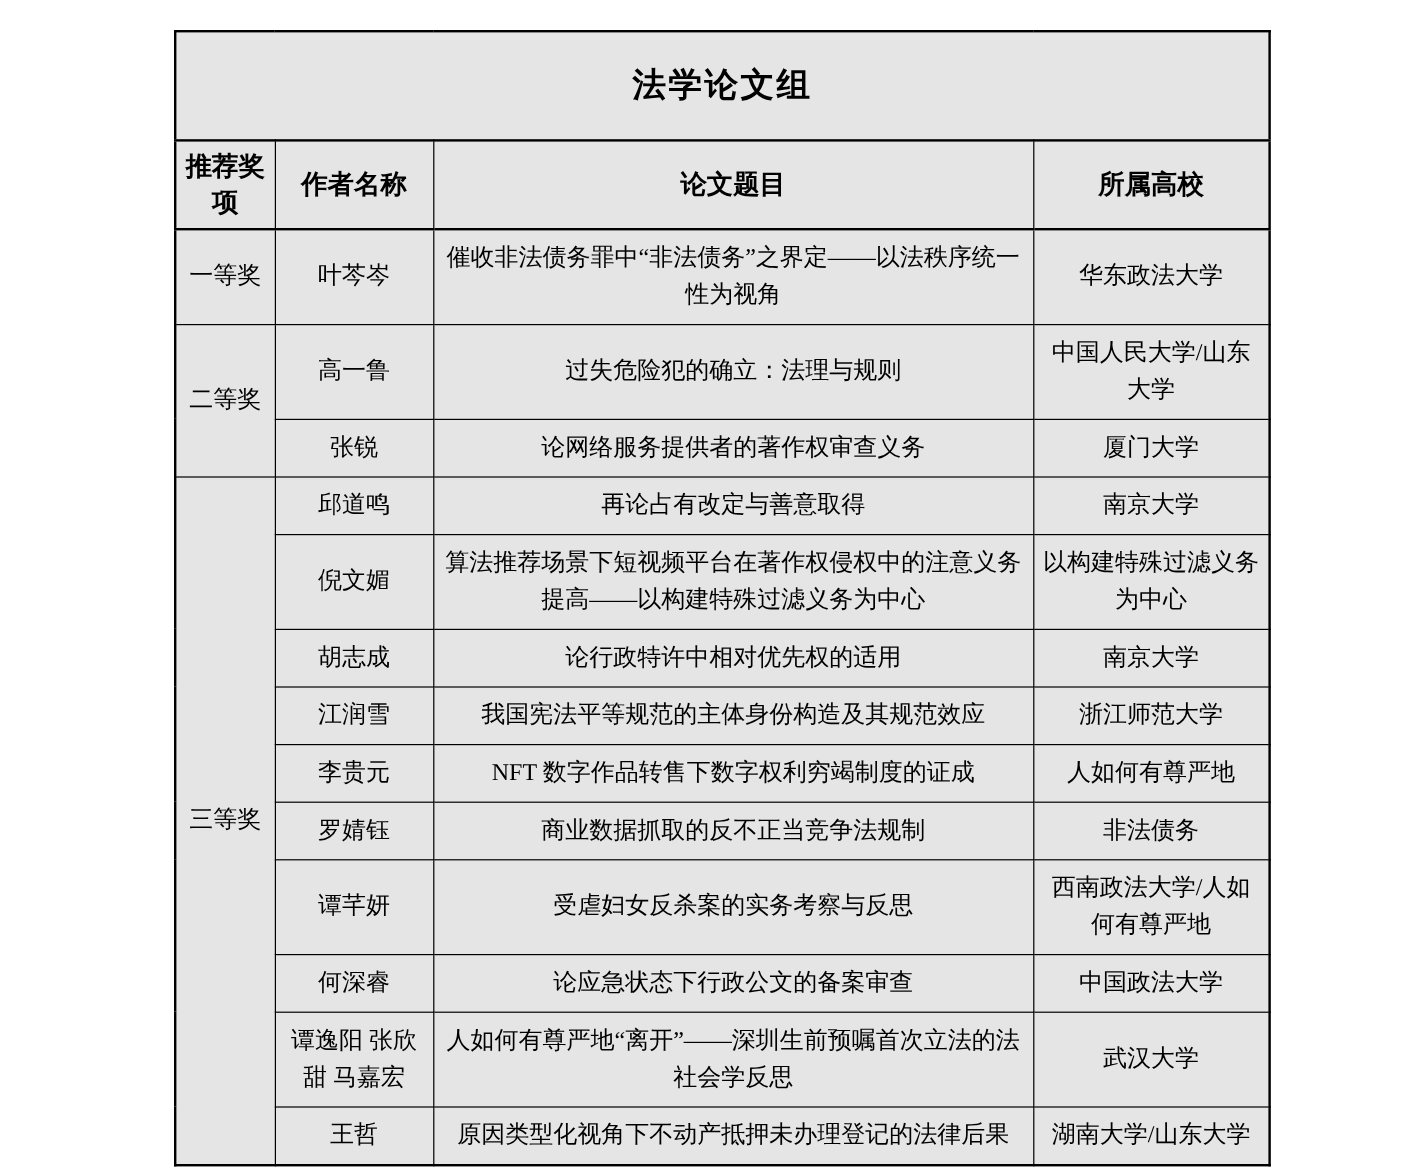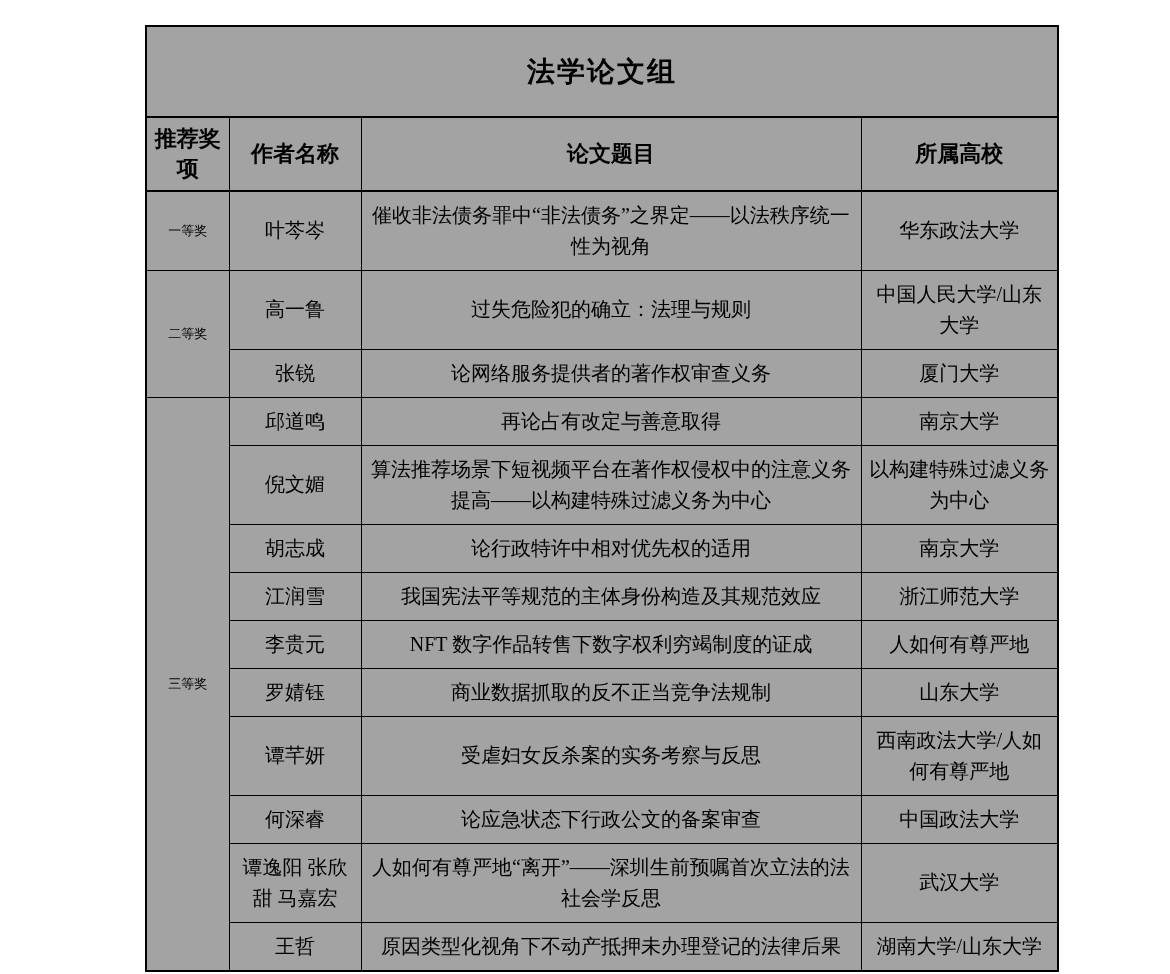--- a/index.html
+++ b/index.html
@@ -16,21 +16,21 @@
     position: relative;
     width: 1170px;
     height: 974px;
   }
   table.award-table {
     border-collapse: collapse;
     table-layout: fixed;
     width: 912px;
     margin: 25px 0 0 145px;
     border: 2px solid #000000;
-    background: #a3a3a3;
+    background: #e5e5e5;
   }
   .award-table td, .award-table th {
     border: 1.5px solid #000000;
     text-align: center;
     vertical-align: middle;
     font-size: 20px;
     line-height: 1.55;
     padding: 8px 6px;
     word-break: break-word;
     overflow-wrap: break-word;
@@ -43,21 +43,21 @@
     border-bottom: 2px solid #000000;
   }
   .award-table th {
     font-size: 22px;
     font-weight: bold;
     line-height: 1.35;
     padding: 6px 4px;
     border-bottom: 2px solid #000000;
   }
   .award-table td.award-cell {
-    font-size: 13px;
+    font-size: 20px;
     padding: 4px 2px;
   }
 </style>
 </head>
 <body>
 
 <div class="page">
   <table class="award-table">
     <colgroup>
       <col style="width:83px">
@@ -116,21 +116,21 @@
           <td>浙江师范大学</td>
         </tr>
         <tr>
           <td>李贵元</td>
           <td>NFT 数字作品转售下数字权利穷竭制度的证成</td>
           <td>人如何有尊严地</td>
         </tr>
         <tr>
           <td>罗婧钰</td>
           <td>商业数据抓取的反不正当竞争法规制</td>
-          <td>山东大学</td>
+          <td>非法债务</td>
         </tr>
         <tr>
           <td>谭芊妍</td>
           <td>受虐妇女反杀案的实务考察与反思</td>
           <td>西南政法大学/人如何有尊严地</td>
         </tr>
         <tr>
           <td>何深睿</td>
           <td>论应急状态下行政公文的备案审查</td>
           <td>中国政法大学</td>

